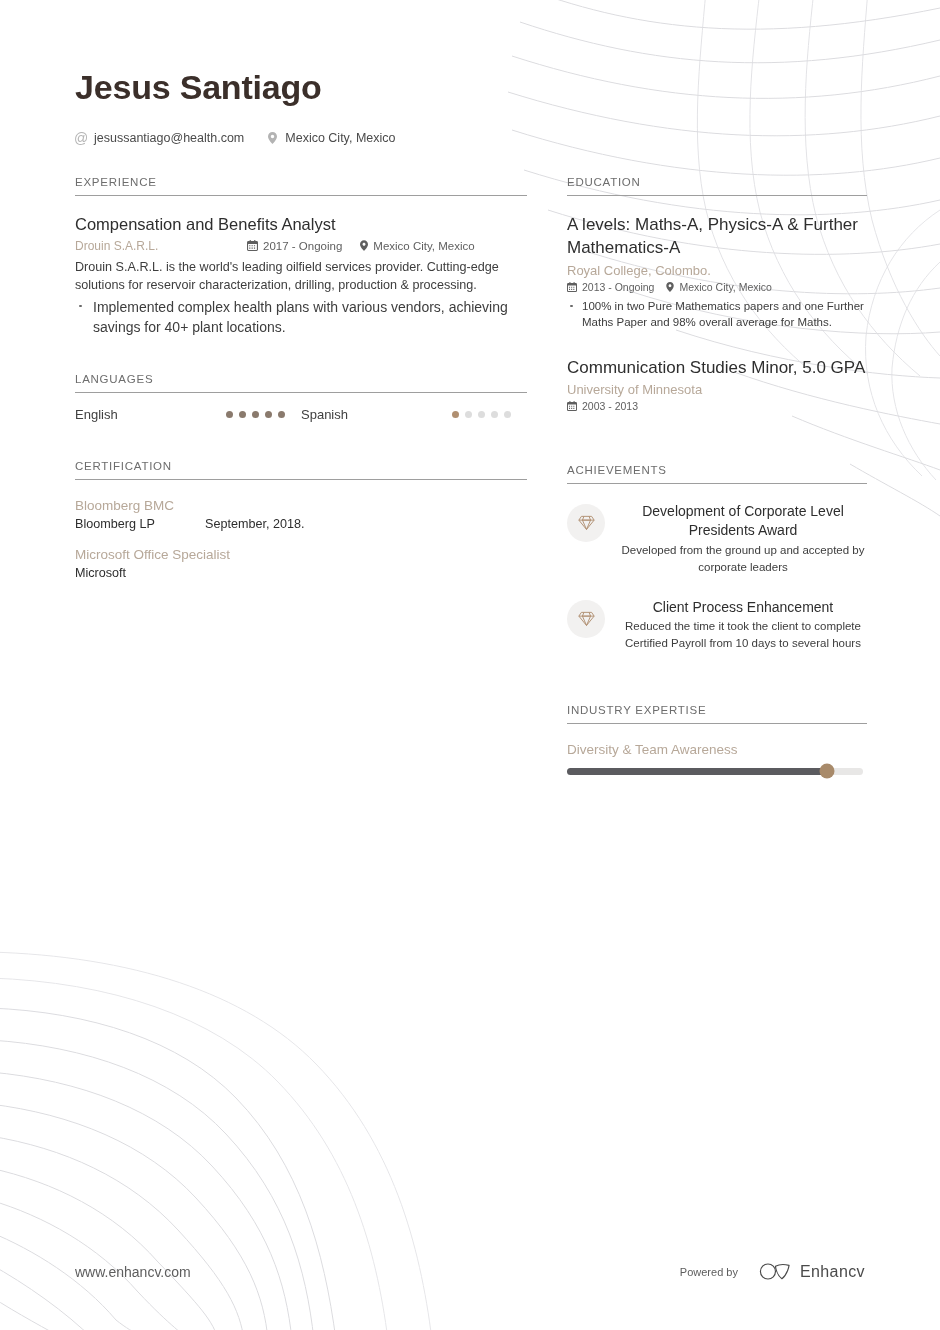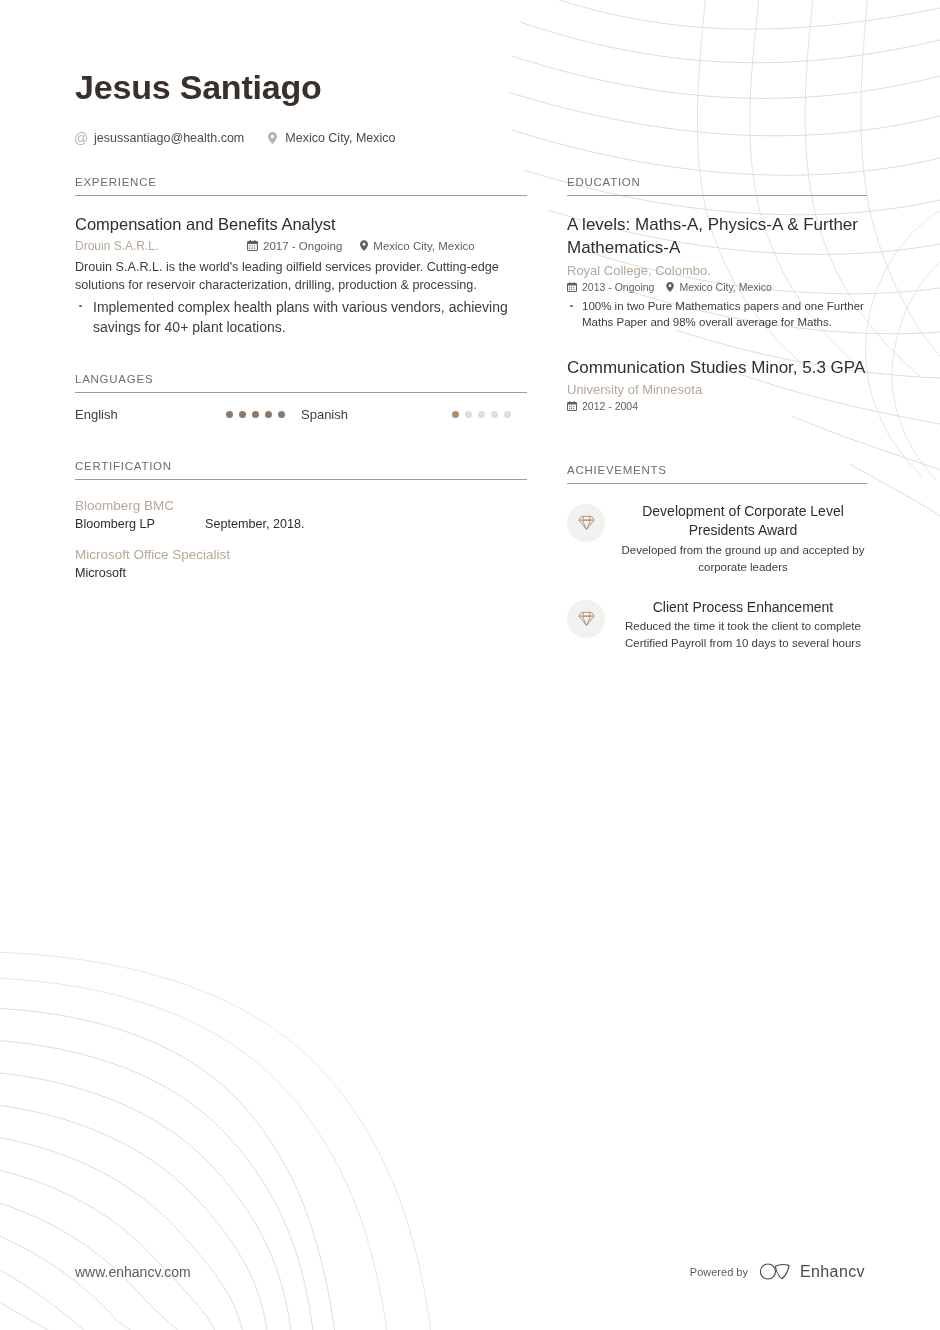--- a/index.html
+++ b/index.html
@@ -289,21 +289,21 @@
     top: 1264px;
     font-size: 14px;
     color: #5d5d5d;
   }
   .footer-brand {
     position: absolute;
     right: 75px;
     top: 1262px;
     display: flex;
     align-items: center;
-    gap: 11px;
+    gap: 21px;
   }
   .powered {
     font-size: 11px;
     color: #5d5d5d;
   }
   .brand-mark { display: flex; align-items: center; gap: 7px; }
   .brand-name {
     font-size: 16px;
     color: #4a4a4a;
     letter-spacing: 0.4px;
@@ -491,30 +491,30 @@
               </span>
               <span>Mexico City, Mexico</span>
             </span>
           </div>
           <ul class="bullets">
             <li class="bullet">100% in two Pure Mathematics papers and one Further Maths Paper and 98% overall average for Maths.</li>
           </ul>
         </div>
 
         <div class="entry" style="margin-top:26px;">
-          <div class="entry-title">Communication Studies Minor, 5.3 GPA</div>
+          <div class="entry-title">Communication Studies Minor, 5.0 GPA</div>
           <div class="entry-sub">University of Minnesota</div>
           <div class="meta-row">
             <span class="meta-item">
               <span class="ico">
                 <svg width="10" height="10" viewBox="0 0 14 14" fill="#5f5f5f" xmlns="http://www.w3.org/2000/svg">
                     <path d="M3.4 0v1.4H1.8A1.8 1.8 0 0 0 0 3.2v9A1.8 1.8 0 0 0 1.8 14h10.4a1.8 1.8 0 0 0 1.8-1.8v-9a1.8 1.8 0 0 0-1.8-1.8h-1.6V0H9.2v1.4H4.8V0H3.4zM1.4 5h11.2v7.2a.4.4 0 0 1-.4.4H1.8a.4.4 0 0 1-.4-.4V5zm1.4 1.6v1.5h1.5V6.6H2.8zm3 0v1.5h1.5V6.6H5.8zm3 0v1.5h1.5V6.6H8.8zm-6 3v1.5h1.5V9.6H2.8zm3 0v1.5h1.5V9.6H5.8zm3 0v1.5h1.5V9.6H8.8z"></path>
                   </svg>
               </span>
-              <span>2012 - 2004</span>
+              <span>2003 - 2013</span>
             </span>
           </div>
         </div>
       </div>
 
       <div class="section" style="margin-top:52px;">
         <div class="sec-title">ACHIEVEMENTS</div>
         <div class="sec-rule"></div>
 
         <div class="ach">
@@ -541,20 +541,33 @@
               <path d="M5.2 5.6h9.6"></path>
             </svg>
           </div>
           <div class="ach-body">
             <div class="ach-title">Client Process Enhancement</div>
             <div class="ach-desc">Reduced the time it took the client to complete Certified Payroll from 10 days to several hours</div>
           </div>
         </div>
       </div>
 
+      <div class="section" style="margin-top:52px;">
+        <div class="sec-title">INDUSTRY EXPERTISE</div>
+        <div class="sec-rule"></div>
+
+        <div class="skill">
+          <div class="skill-name">Diversity &amp; Team Awareness</div>
+          <div class="slider">
+            <div class="slider-track"></div>
+            <div class="slider-fill" style="width:88%;"></div>
+            <div class="slider-knob" style="left:88%;"></div>
+          </div>
+        </div>
+      </div>
 
     </div>
 
     <div class="footer-url">www.enhancv.com</div>
 
     <div class="footer-brand">
       <span class="powered">Powered by</span>
       <span class="brand-mark">
         <svg width="34" height="19" viewBox="0 0 38 20" fill="none" stroke="#4a4a4a" stroke-width="1.3" xmlns="http://www.w3.org/2000/svg">
           <circle cx="10" cy="10" r="8.4"></circle>

